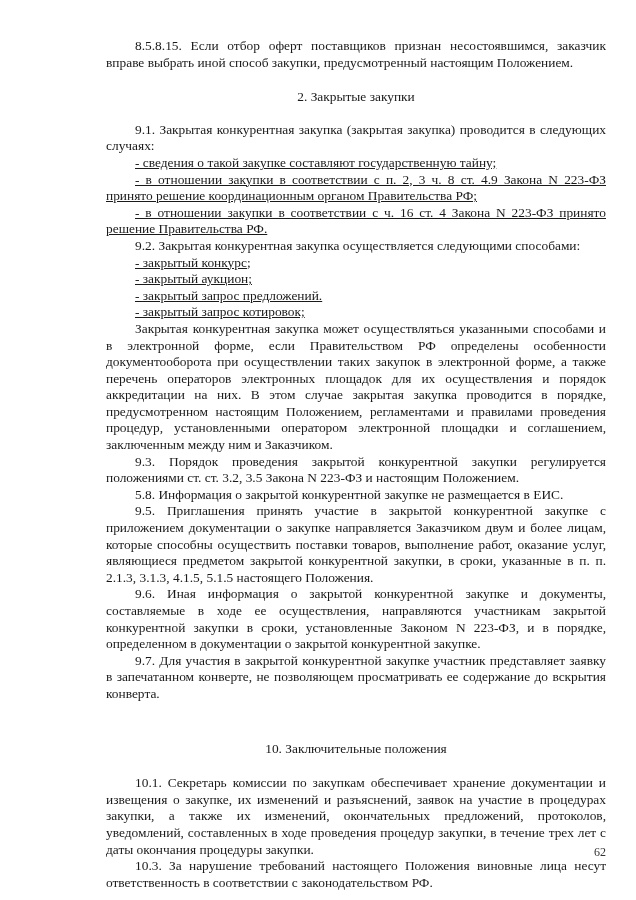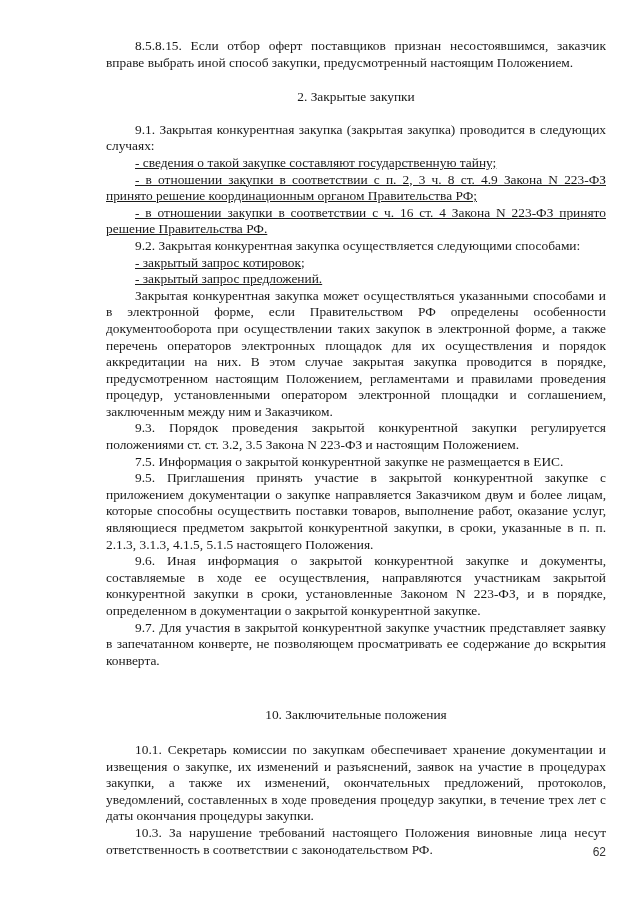--- a/index.html
+++ b/index.html
@@ -9,43 +9,45 @@
     font-family: "Liberation Serif", serif; font-size: 13.4px; line-height: 16.6px;
     color: #1a1a1a;
   }
   .p { text-align: justify; text-indent: 29px; margin: 0; }
   .li { text-indent: 29px; margin: 0; text-align: justify; text-decoration: underline; }
   .heading { text-align: center; margin: 0; }
   .h9 { margin-top: 18px; margin-bottom: 16px; }
   .h10 { margin-top: 38px; margin-bottom: 18px; }
   .pagenum {
     position: absolute; right: 30px; top: 845px;
-    font-family: Liberation Sans, sans-serif; font-size: 12px; color: #333;
+    font-family: Liberation Serif, serif; font-size: 12px; color: #333;
   }
 </style>
 </head>
 <body>
 
 <div class="page">
   <p class="p">8.5.8.15. Если отбор оферт поставщиков признан несостоявшимся, заказчик вправе выбрать иной способ закупки, предусмотренный настоящим Положением.</p>
 
   <p class="heading h9">2. Закрытые закупки</p>
 
   <p class="p">9.1. Закрытая конкурентная закупка (закрытая закупка) проводится в следующих случаях:</p>
   <p class="li">- сведения о такой закупке составляют государственную тайну;</p>
   <p class="li">- в отношении закупки в соответствии с п. 2, 3 ч. 8 ст. 4.9 Закона N 223-ФЗ принято решение координационным органом Правительства РФ;</p>
   <p class="li">- в отношении закупки в соответствии с ч. 16 ст. 4 Закона N 223-ФЗ принято решение Правительства РФ.</p>
 
   <p class="p">9.2. Закрытая конкурентная закупка осуществляется следующими способами:</p>
+  <p class="li">- закрытый конкурс;</p>
+  <p class="li">- закрытый аукцион;</p>
+  <p class="li">- закрытый запрос предложений.</p>
   <p class="li">- закрытый запрос котировок;</p>
-  <p class="li">- закрытый запрос предложений.</p>
 
   <p class="p">Закрытая конкурентная закупка может осуществляться указанными способами и в электронной форме, если Правительством РФ определены особенности документооборота при осуществлении таких закупок в электронной форме, а также перечень операторов электронных площадок для их осуществления и порядок аккредитации на них. В этом случае закрытая закупка проводится в порядке, предусмотренном настоящим Положением, регламентами и правилами проведения процедур, установленными оператором электронной площадки и соглашением, заключенным между ним и Заказчиком.</p>
   <p class="p">9.3. Порядок проведения закрытой конкурентной закупки регулируется положениями ст. ст. 3.2, 3.5 Закона N 223-ФЗ и настоящим Положением.</p>
-  <p class="p">7.5. Информация о закрытой конкурентной закупке не размещается в ЕИС.</p>
+  <p class="p">5.8. Информация о закрытой конкурентной закупке не размещается в ЕИС.</p>
   <p class="p">9.5. Приглашения принять участие в закрытой конкурентной закупке с приложением документации о закупке направляется Заказчиком двум и более лицам, которые способны осуществить поставки товаров, выполнение работ, оказание услуг, являющиеся предметом закрытой конкурентной закупки, в сроки, указанные в п. п. 2.1.3, 3.1.3, 4.1.5, 5.1.5 настоящего Положения.</p>
   <p class="p">9.6. Иная информация о закрытой конкурентной закупке и документы, составляемые в ходе ее осуществления, направляются участникам закрытой конкурентной закупки в сроки, установленные Законом N 223-ФЗ, и в порядке, определенном в документации о закрытой конкурентной закупке.</p>
   <p class="p">9.7. Для участия в закрытой конкурентной закупке участник представляет заявку в запечатанном конверте, не позволяющем просматривать ее содержание до вскрытия конверта.</p>
 
   <p class="heading h10">10. Заключительные положения</p>
 
   <p class="p">10.1. Секретарь комиссии по закупкам обеспечивает хранение документации и извещения о закупке, их изменений и разъяснений, заявок на участие в процедурах закупки, а также их изменений, окончательных предложений, протоколов, уведомлений, составленных в ходе проведения процедур закупки, в течение трех лет с даты окончания процедуры закупки.</p>
   <p class="p">10.3. За нарушение требований настоящего Положения виновные лица несут ответственность в соответствии с законодательством РФ.</p>
 
 </div>

